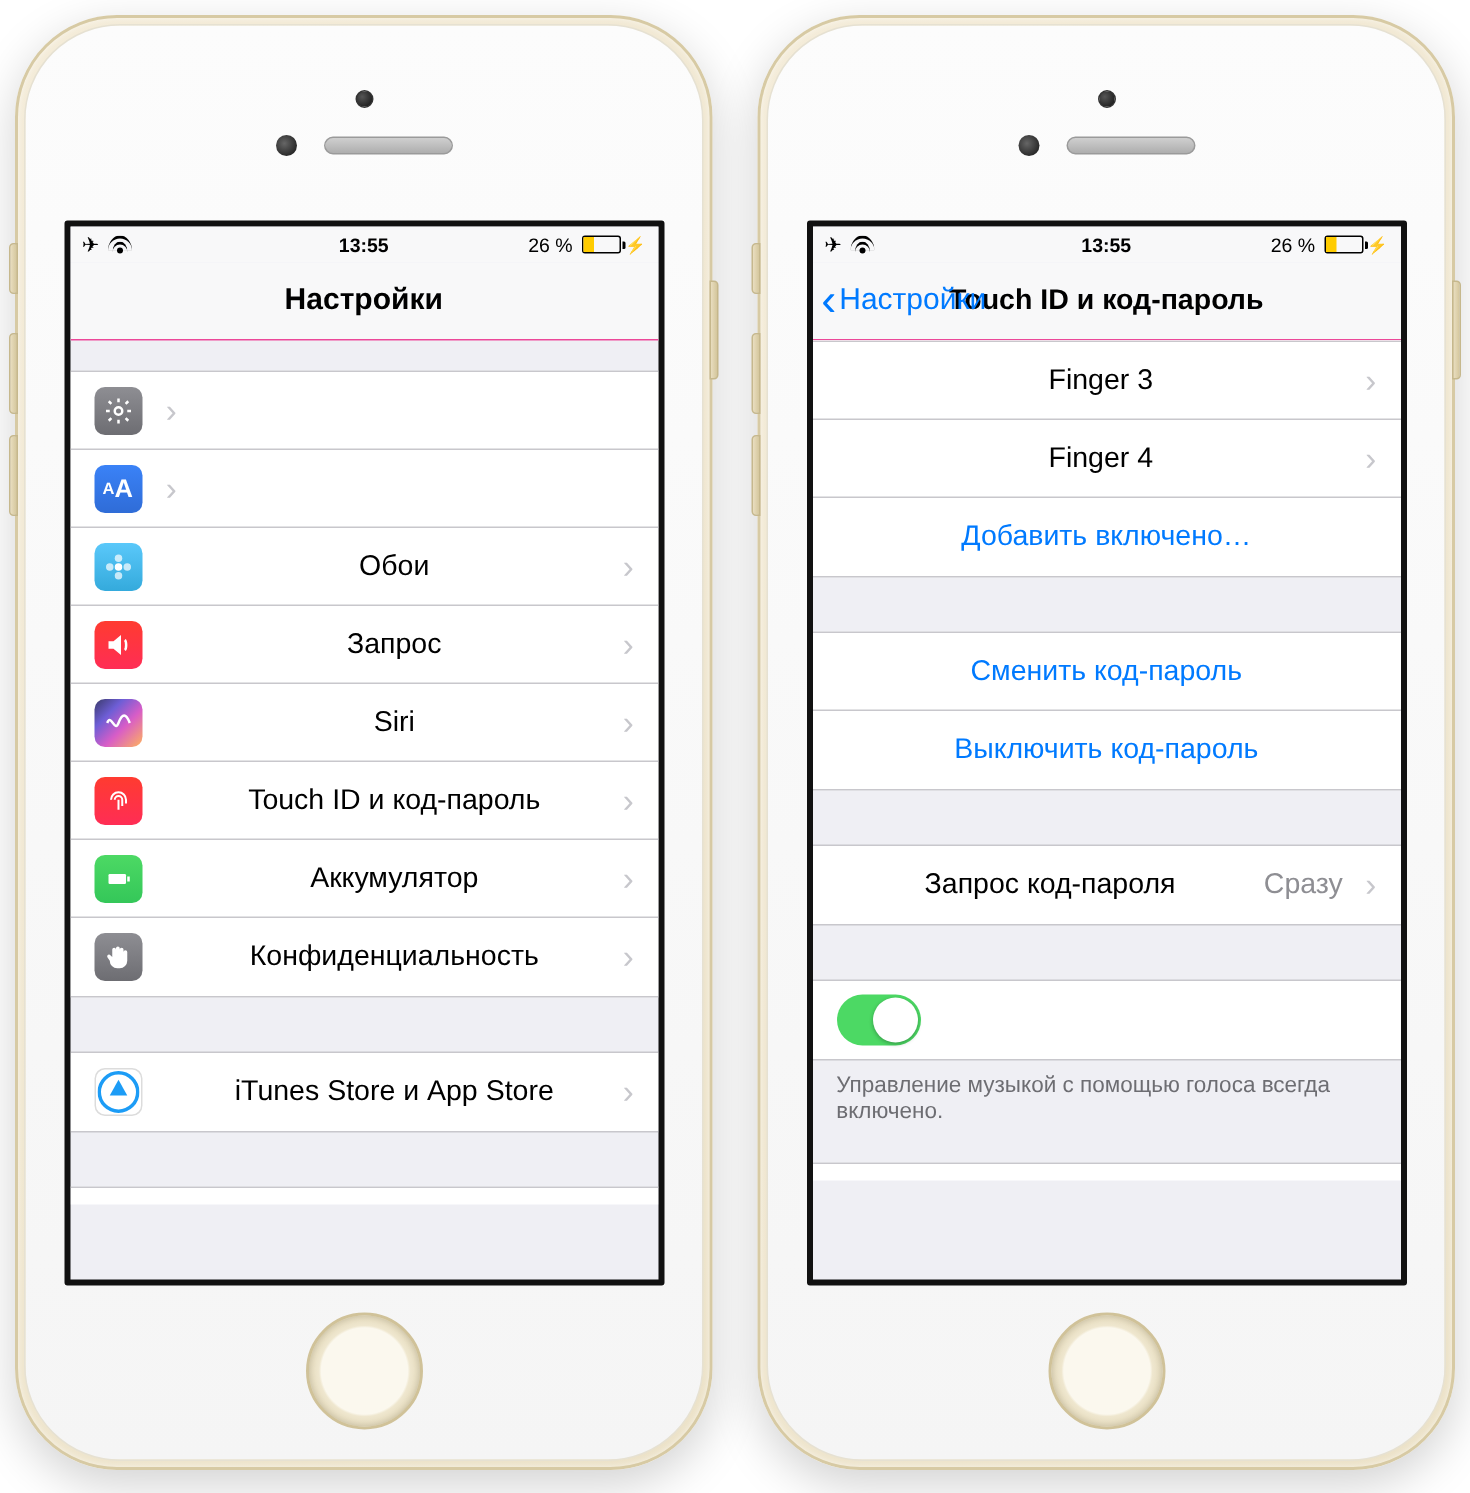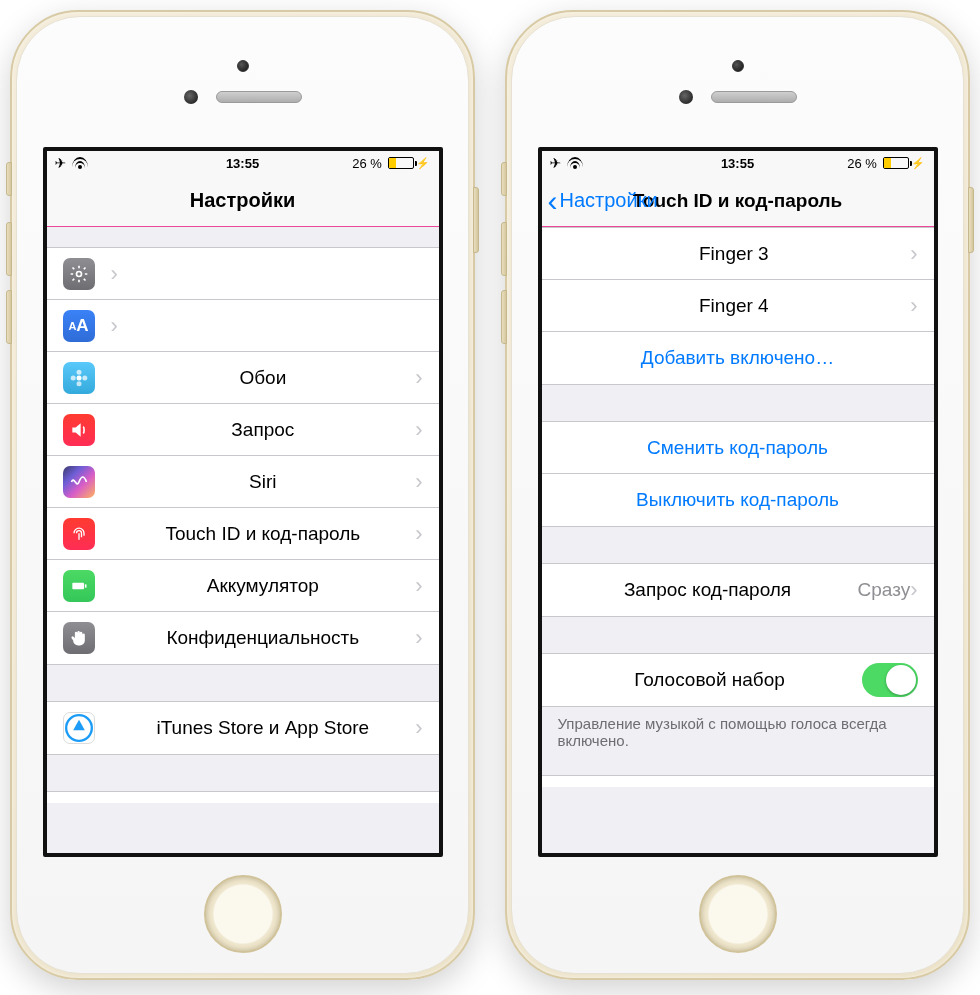--- a/index.html
+++ b/index.html
@@ -123,21 +123,21 @@
   .row:last-child{border-bottom:none;}
   .row .icon{
     width:32px;height:32px;border-radius:7px;
     margin-right:16px;
     display:flex;align-items:center;justify-content:center;
     color:#fff;font-size:18px;
     flex-shrink:0;
   }
   .row .label{flex:1;color:#000;text-align:center;}
   .row .label.link{color:#007aff;}
-  .row .detail{color:#8e8e93;font-size:19px;margin-right:0;}
+  .row .detail{color:#8e8e93;font-size:19px;margin-right:15px;}
   .row .chevron{color:#c7c7cc;font-size:22px;font-weight:300;}
   .footer{padding:8px 16px;font-size:15px;color:#6d6d72;}
 
   
   .toggle{width:56px;height:34px;border-radius:17px;background:#4cd964;position:relative;}
   .toggle .knob{position:absolute;width:30px;height:30px;border-radius:50%;background:#fff;top:2px;right:2px;box-shadow:0 1px 3px rgba(0,0,0,.3);}
 
   
   .i-general{background:linear-gradient(#8e8e93,#6d6d72);}
   .i-display{background:linear-gradient(#3a82f7,#2f6cd7);}
@@ -396,21 +396,20 @@
               <span class="label">Запрос код-пароля</span>
               <span class="detail">Сразу</span>
               <span class="chevron">›</span>
             </div>
           </div>
 
           <div class="gap"></div>
 
           <div class="group">
             <div class="row">
-              <span class="label">Голосовой набор</span>
               <div class="toggle">
                   <div class="knob"></div>
                 </div>
             </div>
           </div>
           <div class="footer">Управление музыкой с помощью голоса всегда включено.</div>
 
           <div style="height:18px;"></div>
           <div class="peek"></div>
         </div>

